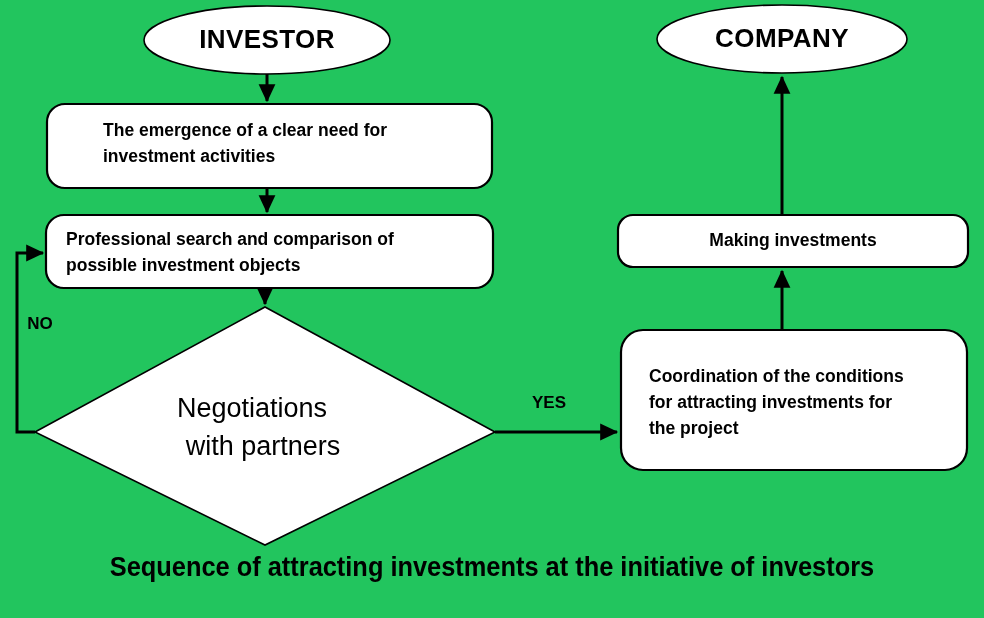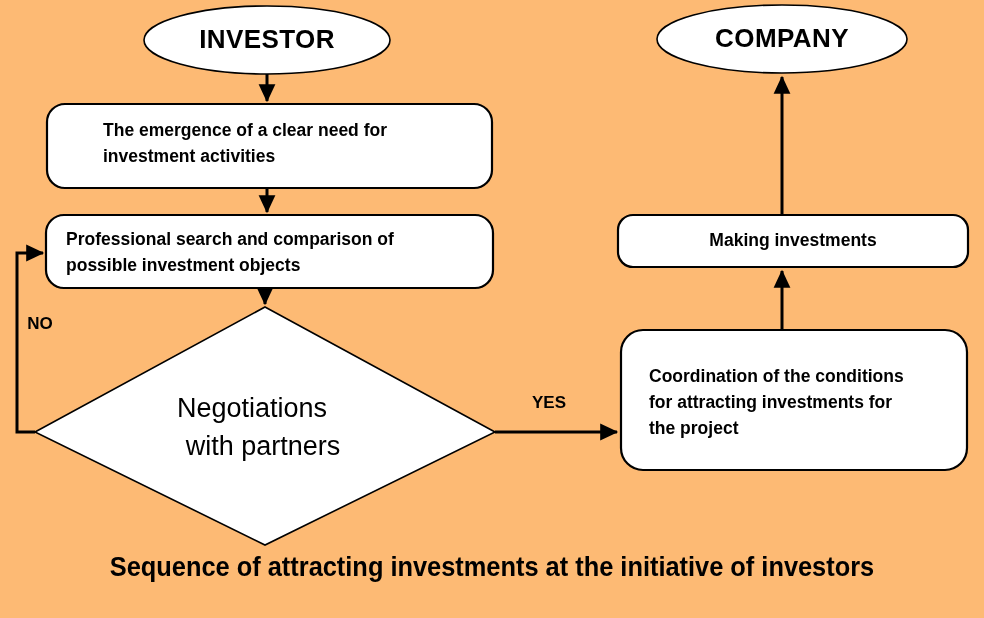--- a/index.html
+++ b/index.html
@@ -10,21 +10,21 @@
   body {
     width: 984px;
     height: 618px;
     overflow: hidden;
     font-family: "Liberation Sans", sans-serif;
   }
   #diagram-root {
     position: relative;
     width: 984px;
     height: 618px;
-    background: #fdba74;
+    background: #22c55e;
   }
   svg.flow-canvas {
     position: absolute;
     left: 0;
     top: 0;
     width: 984px;
     height: 618px;
   }
   .node-shape {
     fill: #ffffff;

